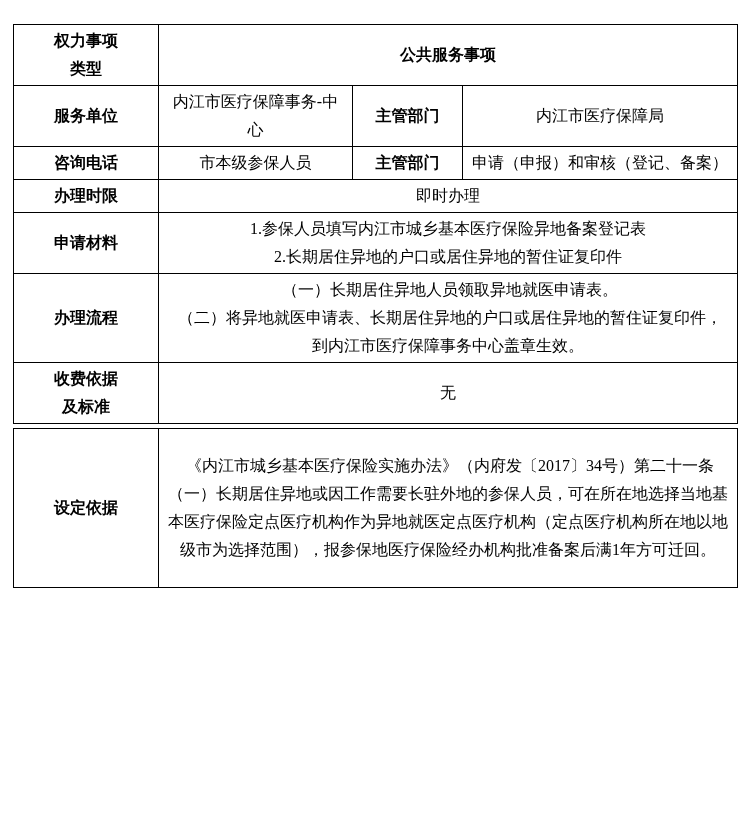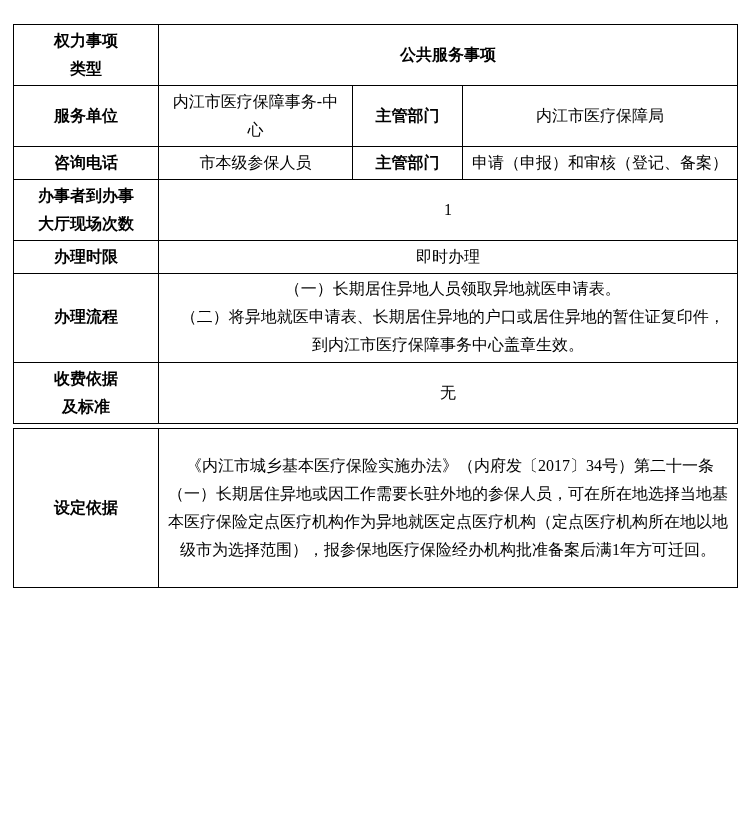--- a/index.html
+++ b/index.html
@@ -55,21 +55,21 @@
     font-size: 15.5px;
     padding-left: 11px;
     padding-right: 11px;
   }
   .gap { height: 4px; }
   
   tr.h31 td { height: 31px; }
   tr.h57 td { height: 57px; }
   tr.h58 td { height: 58px; }
   tr.h61 td { height: 61px; }
-  tr.h85 td { height: 85px; font-family: Liberation Mono, monospace; }
+  tr.h85 td { height: 85px; }
   tr.h159 td { height: 159px; }
 </style>
 </head>
 <body>
 
 <div class="page">
 
   <table class="doc-table">
     <colgroup>
       <col style="width:145px">
@@ -88,28 +88,28 @@
       <td>内江市医疗保障事务-中心</td>
       <td class="lbl">主管部门</td>
       <td>内江市医疗保障局</td>
     </tr>
     <tr class="h31">
       <td class="lbl">咨询电话</td>
       <td>市本级参保人员</td>
       <td class="lbl">主管部门</td>
       <td>申请（申报）和审核（登记、备案）</td>
     </tr>
-    <tr class="h57">
-      <td class="lbl">办事者到办事
-大厅现场次数</td>
-      <td colspan="3">1</td>
-    </tr>
     <tr class="h31">
       <td class="lbl">办理时限</td>
       <td colspan="3">即时办理</td>
+    </tr>
+    <tr class="h58">
+      <td class="lbl">申请材料</td>
+      <td class="val-lines" colspan="3">1.参保人员填写内江市城乡基本医疗保险异地备案登记表
+2.长期居住异地的户口或居住异地的暂住证复印件</td>
     </tr>
     <tr class="h85">
       <td class="lbl">办理流程</td>
       <td class="val-lines" colspan="3"> （一）长期居住异地人员领取异地就医申请表。
  （二）将异地就医申请表、长期居住异地的户口或居住异地的暂住证复印件，到内江市医疗保障事务中心盖章生效。</td>
     </tr>
     <tr class="h61">
       <td class="lbl">收费依据
 及标准</td>
       <td colspan="3">无</td>

